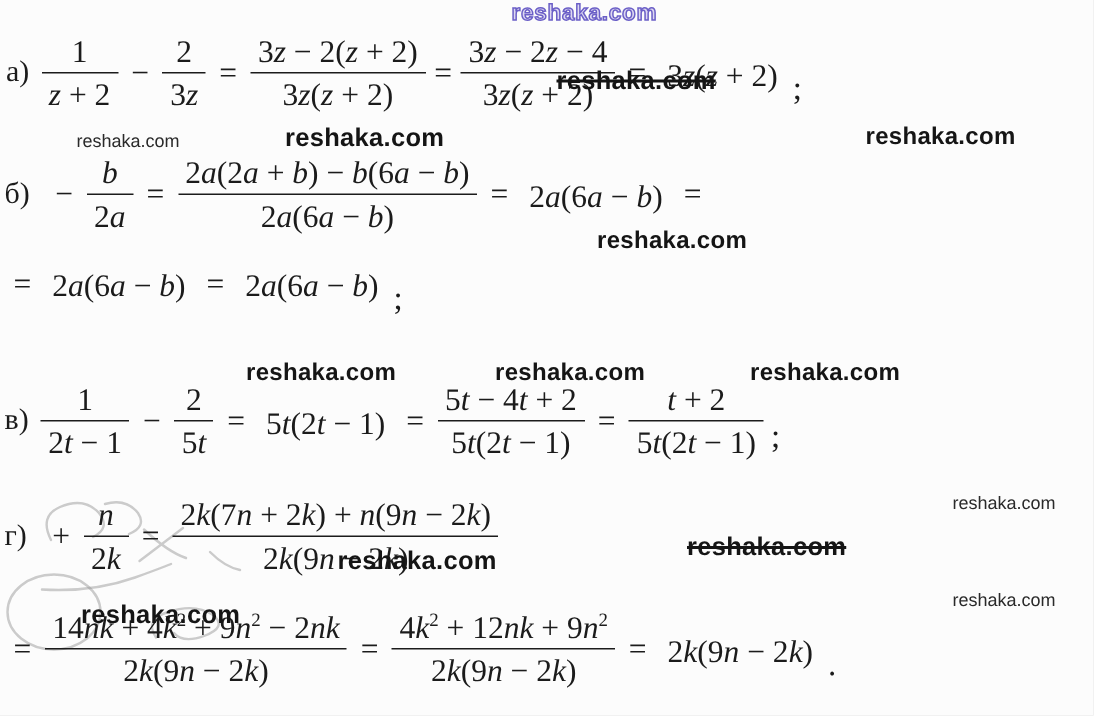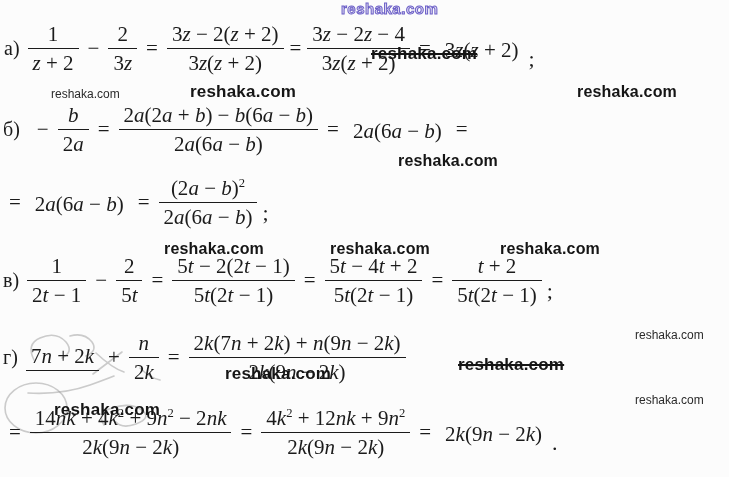--- a/index.html
+++ b/index.html
@@ -103,57 +103,54 @@
         </span>
         <span class="op">=</span>
       </div>
       <div class="mline" style="top: 176px; left: 3px;">
         <span class="op">=</span>
         <span class="frac">
           <span class="den">2<i>a</i>(6<i>a</i> − <i>b</i>)</span>
         </span>
         <span class="op">=</span>
         <span class="frac">
-          <span class="num">(2<i>a</i> − <i>b</i>)<sup>2</sup></span>
           <span class="den">2<i>a</i>(6<i>a</i> − <i>b</i>)</span>
         </span>
         <span class="punct">;</span>
       </div>
       <div class="mline" style="top: 254px; left: 3px;">
         <span class="mlabel">в)</span>
         <span class="frac">
           <span class="num">1</span>
           <span class="den">2<i>t</i> − 1</span>
         </span>
         <span class="op">−</span>
         <span class="frac">
           <span class="num">2</span>
           <span class="den">5<i>t</i></span>
         </span>
         <span class="op">=</span>
         <span class="frac">
-          <span class="num">5<i>t</i> − 2(2<i>t</i> − 1)</span>
           <span class="den">5<i>t</i>(2<i>t</i> − 1)</span>
         </span>
         <span class="op">=</span>
         <span class="frac">
           <span class="num">5<i>t</i> − 4<i>t</i> + 2</span>
           <span class="den">5<i>t</i>(2<i>t</i> − 1)</span>
         </span>
         <span class="op">=</span>
         <span class="frac">
           <span class="num"><i>t</i> + 2</span>
           <span class="den">5<i>t</i>(2<i>t</i> − 1)</span>
         </span>
         <span class="punct">;</span>
       </div>
       <div class="mline" style="top: 331px; left: 3px;">
         <span class="mlabel">г)</span>
         <span class="frac">
-          <span class="num">7<i>n</i> + 2<i>k</i></span>
         </span>
         <span class="op">+</span>
         <span class="frac">
           <span class="num"><i>n</i></span>
           <span class="den">2<i>k</i></span>
         </span>
         <span class="op">=</span>
         <span class="frac">
           <span class="num">2<i>k</i>(7<i>n</i> + 2<i>k</i>) + <i>n</i>(9<i>n</i> − 2<i>k</i>)</span>
           <span class="den">2<i>k</i>(9<i>n</i> − 2<i>k</i>)</span>

